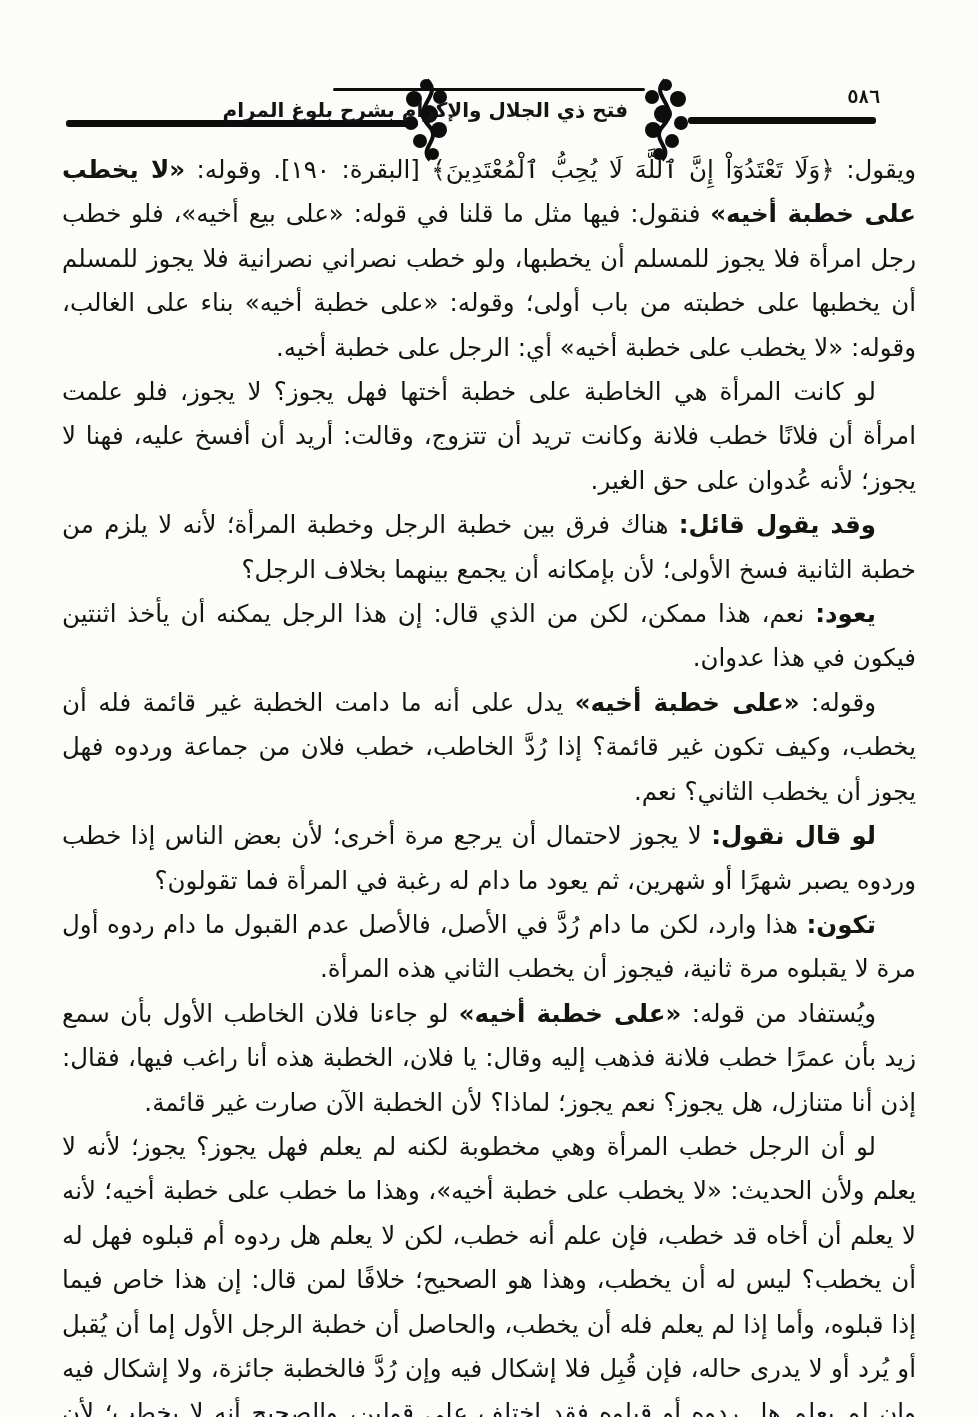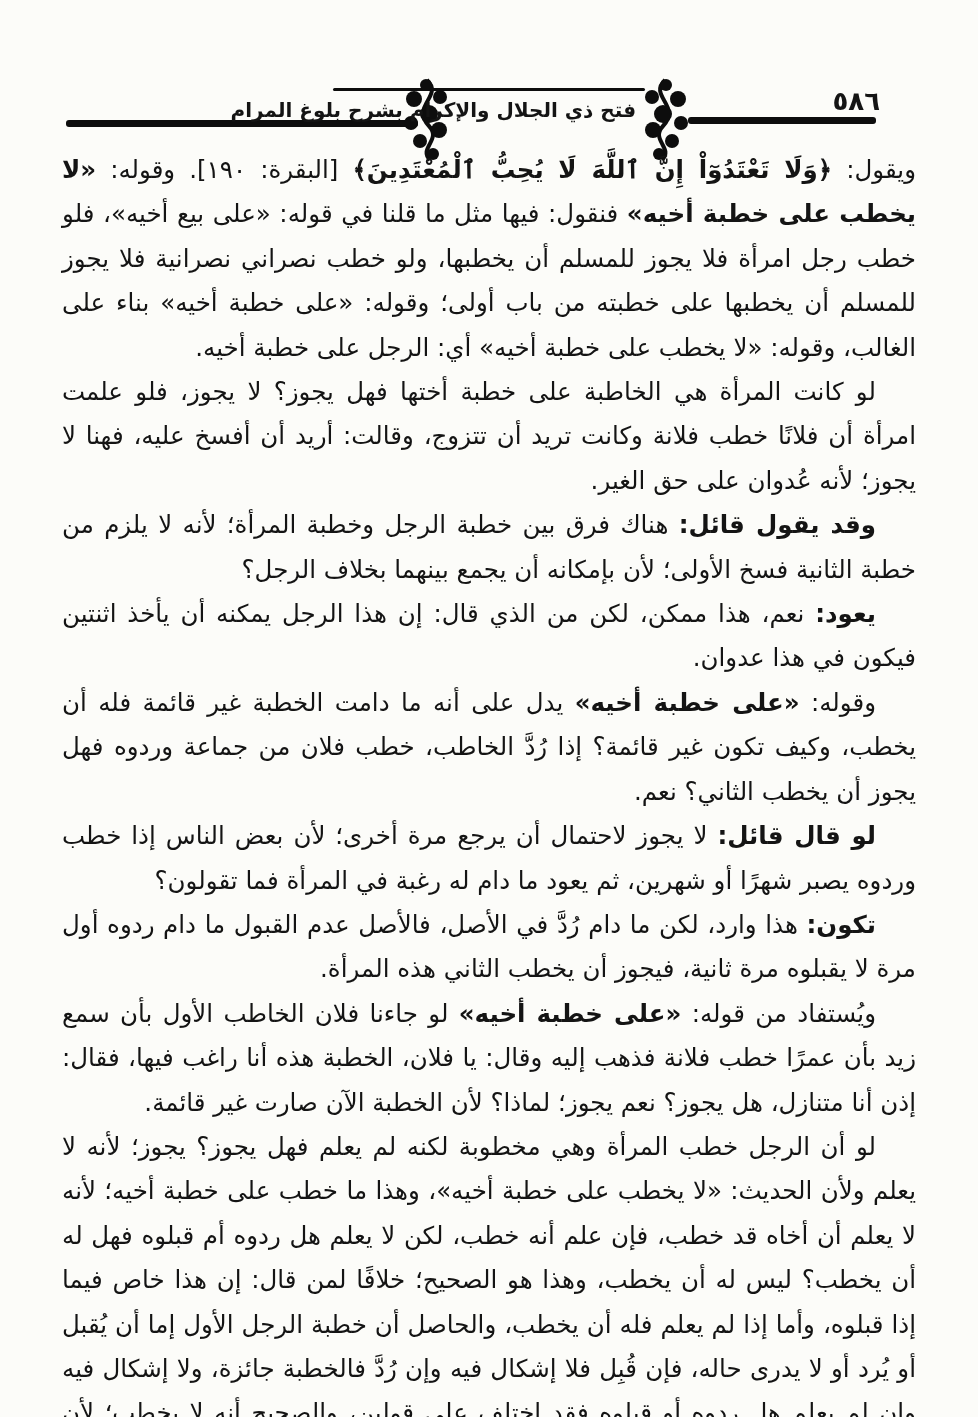--- a/index.html
+++ b/index.html
@@ -10,54 +10,55 @@
     font-family: "DejaVu Sans", sans-serif;
     position: relative;
     overflow: hidden;
   }
 
   
   .header { position: absolute; top: 0; left: 0; right: 0; height: 150px; }
 
   .page-number {
     position: absolute; top: 86px; right: 98px;
-    font-size: 26px; font-weight: bold; letter-spacing: 3px;
+    font-size: 18px; font-weight: bold; letter-spacing: 3px;
     direction: rtl;
+    font-family: Liberation Mono, monospace;
   }
 
   .rule { position: absolute; background: #0d0d0d; border-radius: 3px; }
   .rule-left  { top: 120px; left: 66px;  width: 352px; height: 7px; }
   .rule-right { top: 117px; left: 688px; width: 188px; height: 7px; }
   .rule-top   { top: 88px;  left: 333px; width: 312px; height: 3px; }
 
   .ornament { position: absolute; width: 58px; height: 84px; top: 78px; }
   .ornament-left  { left: 398px; transform: scaleX(-1); }
   .ornament-right { left: 636px; }
 
   .header-title {
-    position: absolute; top: 98px; left: 340px; width: 296px;
+    position: absolute; top: 98px; left: 332px; width: 296px;
     text-align: center;
     font-size: 20px; font-weight: bold;
     direction: rtl;
     white-space: nowrap;
   }
 
   
   .body-text {
     position: absolute;
     top: 148px; right: 62px; left: 62px;
     direction: rtl;
     font-size: 24.5px;
     line-height: 44.4px;
     text-align: justify;
   }
   .para { margin: 0; }
   .para.indent { text-indent: 40px; }
   .b { font-weight: bold; }
-  .quran { font-weight: bold; letter-spacing: 0.5px; margin-top: 20px; }
+  .quran { font-weight: normal; letter-spacing: 0.5px; margin-top: 20px; }
 </style>
 </head>
 <body>
 
 <div class="header">
   <div class="page-number">٥٨٦</div>
 
   <div class="rule rule-left"></div>
   <div class="rule rule-right"></div>
   <div class="rule rule-top"></div>
@@ -92,17 +93,17 @@
     </g>
   </svg>
 </div>
 
 <main class="body-text" id="paragraphs">
     <p class="para"><span>ويقول: </span><span class="quran">﴿وَلَا تَعْتَدُوٓاْ إِنَّ ٱللَّهَ لَا يُحِبُّ ٱلْمُعْتَدِينَ﴾</span><span> [البقرة: ١٩٠]. وقوله: </span><span class="b">«لا يخطب على خطبة أخيه»</span><span> فنقول: فيها مثل ما قلنا في قوله: «على بيع أخيه»، فلو خطب رجل امرأة فلا يجوز للمسلم أن يخطبها، ولو خطب نصراني نصرانية فلا يجوز للمسلم أن يخطبها على خطبته من باب أولى؛ وقوله: «على خطبة أخيه» بناء على الغالب، وقوله: «لا يخطب على خطبة أخيه» أي: الرجل على خطبة أخيه.</span></p>
     <p class="para indent"><span>لو كانت المرأة هي الخاطبة على خطبة أختها فهل يجوز؟ لا يجوز، فلو علمت امرأة أن فلانًا خطب فلانة وكانت تريد أن تتزوج، وقالت: أريد أن أفسخ عليه، فهنا لا يجوز؛ لأنه عُدوان على حق الغير.</span></p>
     <p class="para indent"><span class="b">وقد يقول قائل:</span><span> هناك فرق بين خطبة الرجل وخطبة المرأة؛ لأنه لا يلزم من خطبة الثانية فسخ الأولى؛ لأن بإمكانه أن يجمع بينهما بخلاف الرجل؟</span></p>
     <p class="para indent"><span class="b">يعود:</span><span> نعم، هذا ممكن، لكن من الذي قال: إن هذا الرجل يمكنه أن يأخذ اثنتين فيكون في هذا عدوان.</span></p>
     <p class="para indent"><span>وقوله: </span><span class="b">«على خطبة أخيه»</span><span> يدل على أنه ما دامت الخطبة غير قائمة فله أن يخطب، وكيف تكون غير قائمة؟ إذا رُدَّ الخاطب، خطب فلان من جماعة وردوه فهل يجوز أن يخطب الثاني؟ نعم.</span></p>
-    <p class="para indent"><span class="b">لو قال قائل:</span><span> لا يجوز لاحتمال أن يرجع مرة أخرى؛ لأن بعض الناس إذا خطب وردوه يصبر شهرًا أو شهرين، ثم يعود ما دام له رغبة في المرأة فما تقولون؟</span></p>
+    <p class="para indent"><span class="b">لو قال نقول:</span><span> لا يجوز لاحتمال أن يرجع مرة أخرى؛ لأن بعض الناس إذا خطب وردوه يصبر شهرًا أو شهرين، ثم يعود ما دام له رغبة في المرأة فما تقولون؟</span></p>
     <p class="para indent"><span class="b">تكون:</span><span> هذا وارد، لكن ما دام رُدَّ في الأصل، فالأصل عدم القبول ما دام ردوه أول مرة لا يقبلوه مرة ثانية، فيجوز أن يخطب الثاني هذه المرأة.</span></p>
     <p class="para indent"><span>ويُستفاد من قوله: </span><span class="b">«على خطبة أخيه»</span><span> لو جاءنا فلان الخاطب الأول بأن سمع زيد بأن عمرًا خطب فلانة فذهب إليه وقال: يا فلان، الخطبة هذه أنا راغب فيها، فقال: إذن أنا متنازل، هل يجوز؟ نعم يجوز؛ لماذا؟ لأن الخطبة الآن صارت غير قائمة.</span></p>
     <p class="para indent"><span>لو أن الرجل خطب المرأة وهي مخطوبة لكنه لم يعلم فهل يجوز؟ يجوز؛ لأنه لا يعلم ولأن الحديث: «لا يخطب على خطبة أخيه»، وهذا ما خطب على خطبة أخيه؛ لأنه لا يعلم أن أخاه قد خطب، فإن علم أنه خطب، لكن لا يعلم هل ردوه أم قبلوه فهل له أن يخطب؟ ليس له أن يخطب، وهذا هو الصحيح؛ خلافًا لمن قال: إن هذا خاص فيما إذا قبلوه، وأما إذا لم يعلم فله أن يخطب، والحاصل أن خطبة الرجل الأول إما أن يُقبل أو يُرد أو لا يدرى حاله، فإن قُبِل فلا إشكال فيه وإن رُدَّ فالخطبة جائزة، ولا إشكال فيه وإن لم يعلم هل ردوه أو قبلوه فقد اختلف على قولين، والصحيح أنه لا يخطب؛ لأن الخطبة قائمة، وقد يكون في إرادتهم أنهم سيوافقون لولا خطبة الثاني، فالصحيح إذا كان لا يدرى حاله فلا يجوز أن يخطب عليه، فإن أذن فإنه جائز؛ لأن الحق له وقد أذن فيه، وإن</span></p>
   </main>
 
 </body></html>

